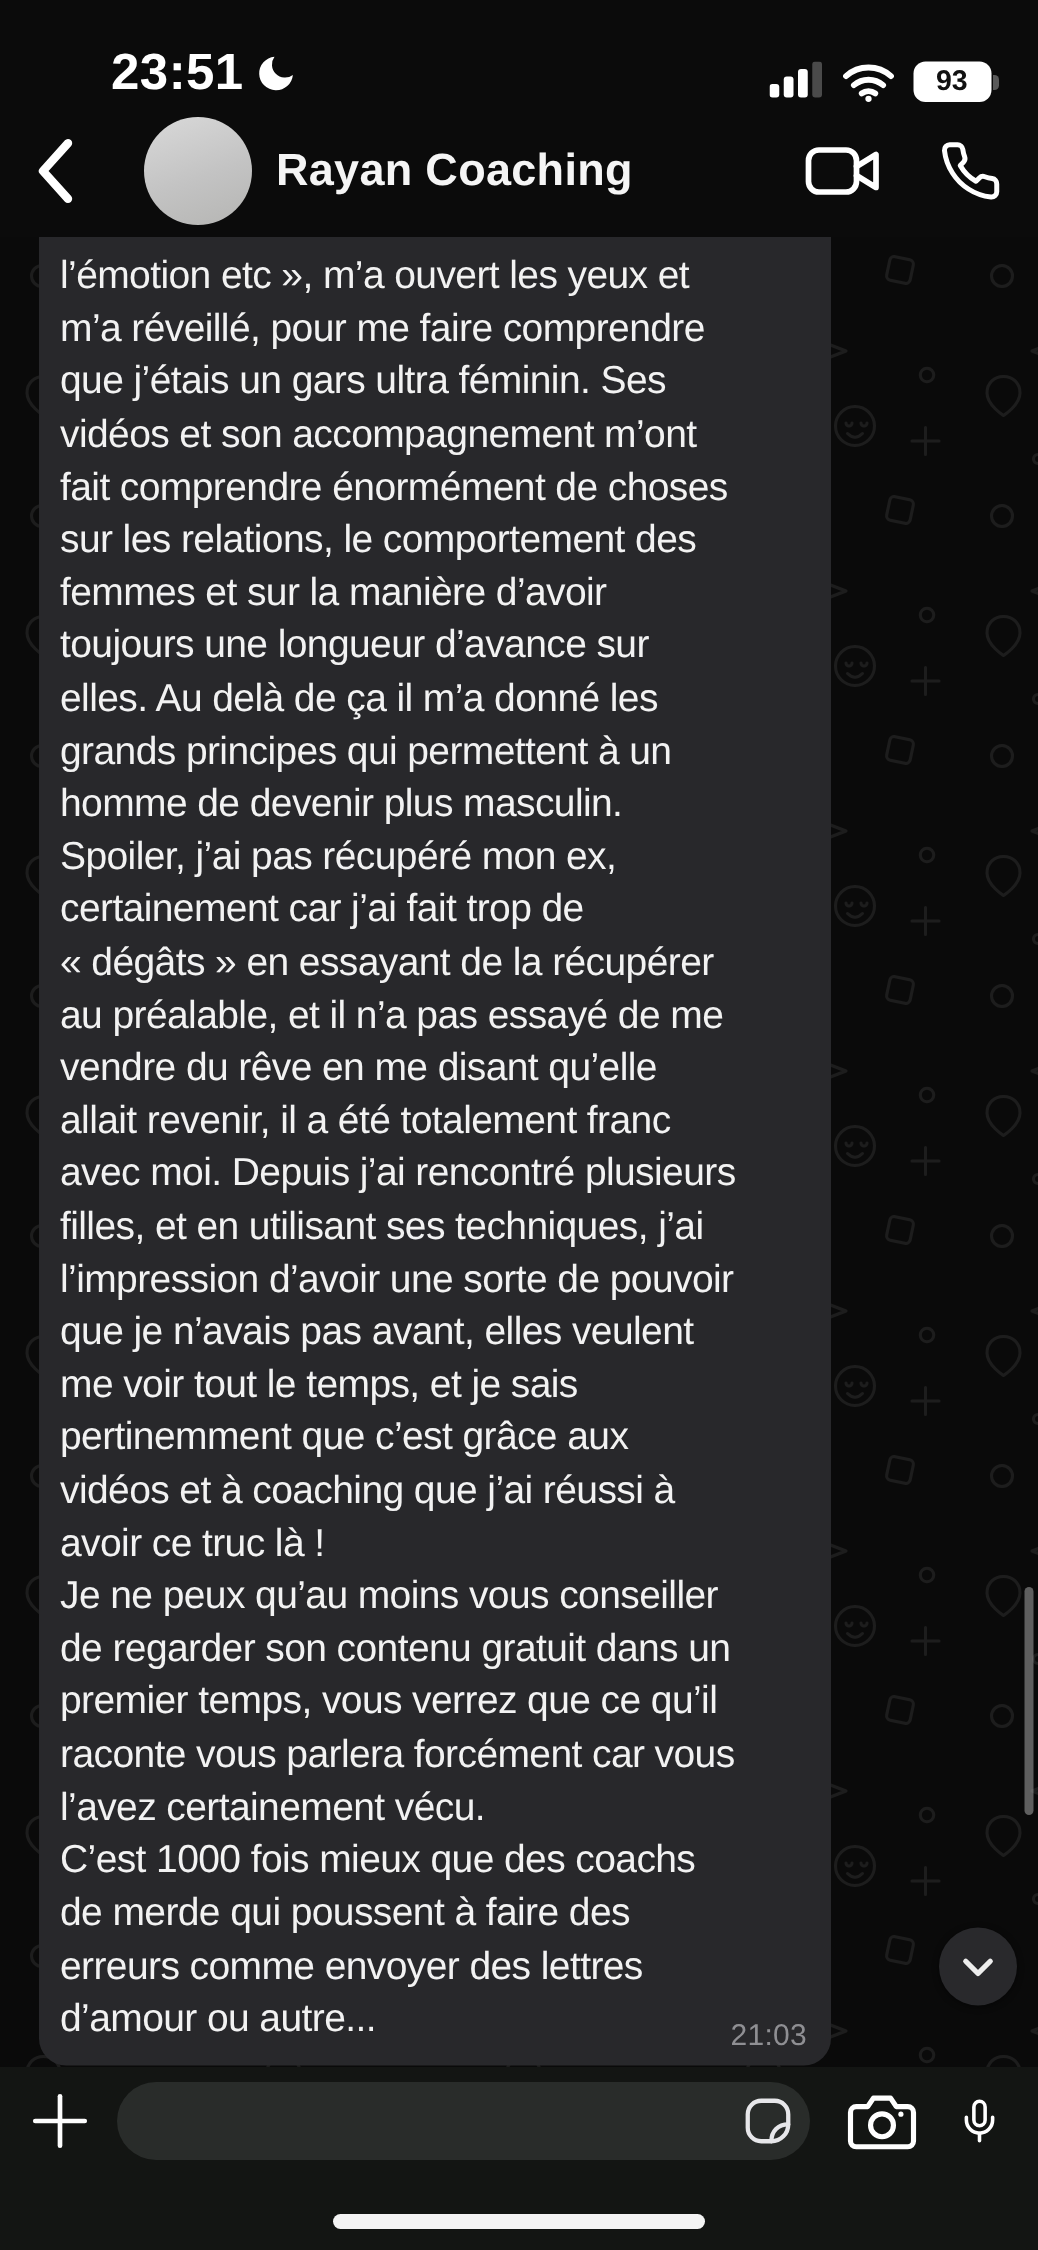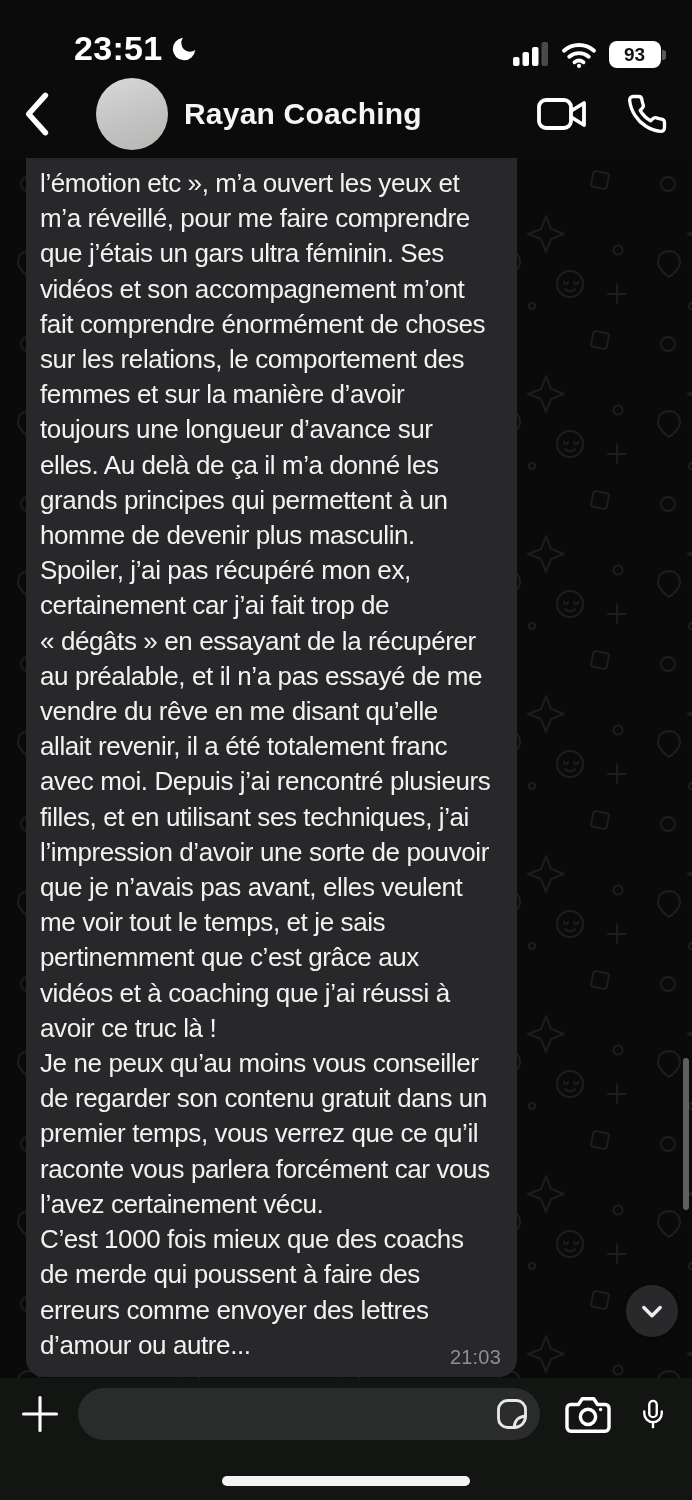--- a/index.html
+++ b/index.html
@@ -5,21 +5,21 @@
   * { box-sizing: border-box; margin: 0; padding: 0; }
   html,body { width:692px; height:1500px; background:#000; overflow:hidden;
     font-family:"Liberation Sans", sans-serif; }
   .screen { position:relative; width:692px; height:1500px; background:#0a0a0a; overflow:hidden; }
 
   
   .statusbar { position:absolute; top:0; left:0; right:0; height:76px; background:#0b0b0b;
     display:flex; align-items:flex-end; justify-content:space-between; padding:0 26px 8px 74px; z-index:30; }
   .sb-left { display:flex; align-items:center; gap:7px; }
   .sb-time { color:#fff; font-size:34px; font-weight:700; letter-spacing:.3px; }
-  .sb-right { display:flex; align-items:flex-end; gap:12px; }
+  .sb-right { display:flex; align-items:flex-start; gap:12px; }
   .battery { position:relative; display:flex; align-items:center; }
   .battery-body { width:52px; height:27px; background:#fff; border-radius:8px;
     display:flex; align-items:center; justify-content:center; }
   .battery-body span { color:#111; font-size:19px; font-weight:700; }
   .battery-tip { width:4px; height:10px; background:#5a5a5a; border-radius:0 3px 3px 0; margin-left:1.5px; }
 
   
   .header { position:absolute; top:76px; left:0; right:0; height:82px; background:#0b0b0b;
     display:flex; align-items:center; padding:0 24px 6px 24px; z-index:30; }
   .back-btn { width:34px; height:48px; display:flex; align-items:center; justify-content:flex-start;
@@ -27,21 +27,21 @@
   .avatar { width:72px; height:72px; border-radius:50%; margin-left:38px;
     background:linear-gradient(160deg,#d9d9d9 0%,#c3c3c3 55%,#b5b5b3 100%); flex:0 0 auto; }
   .contact-name { color:#f5f5f5; font-size:30px; font-weight:700; margin-left:16px; letter-spacing:.2px;
     white-space:nowrap; overflow:hidden; flex:1; }
   .header-actions { display:flex; align-items:center; gap:38px; margin-left:12px; }
   .icon-btn { background:none; border:none; color:#fff; cursor:pointer; display:flex; align-items:center; }
 
   
   .chat { position:absolute; top:158px; left:0; right:0; bottom:122px; background:#0a0a0a; overflow:hidden; }
   .doodles { position:absolute; inset:0; width:100%; height:100%; }
-  .bubble { position:absolute; top:0; left:26px; width:491px; background:#28282b;
+  .bubble { position:absolute; top:0; left:26px; width:528px; background:#28282b;
     border-radius:0 0 18px 18px; padding:8px 14px 14px 14px; z-index:5; }
   .msg-text { color:#f2f2f2; font-size:26px; line-height:35.2px; letter-spacing:-0.4px;
     white-space:pre-wrap; word-wrap:break-word; }
   .msg-time { position:absolute; right:16px; bottom:8px; color:#8f8f93; font-size:20px; letter-spacing:.2px; }
   .scroll-down { position:absolute; top:1127px; left:626px; width:52px; height:52px; border-radius:50%;
     background:#29292c; border:none; color:#eee; display:flex; align-items:center; justify-content:center;
     cursor:pointer; z-index:10; box-shadow:0 1px 4px rgba(0,0,0,.5); }
   .scrollbar { position:absolute; right:3px; top:900px; width:6px; height:152px; border-radius:3px;
     background:#a5a5a5; opacity:.55; z-index:8; }
 

